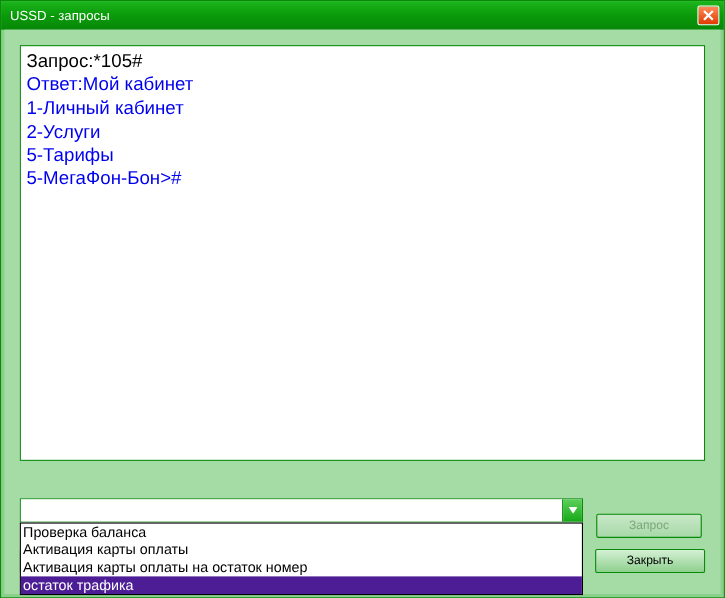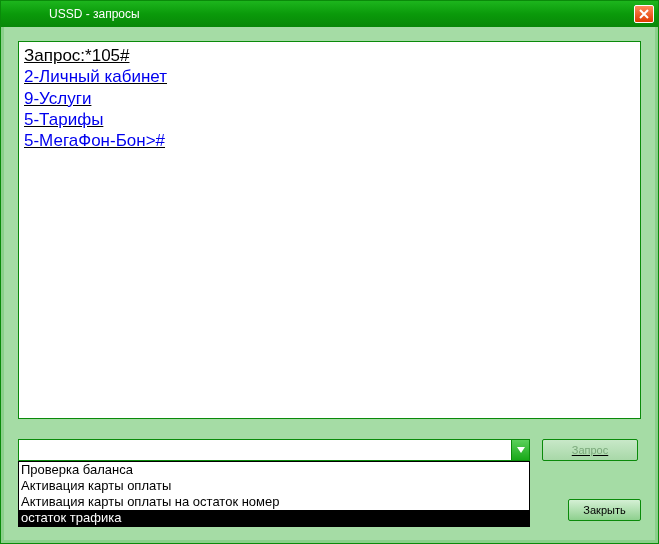--- a/index.html
+++ b/index.html
@@ -19,21 +19,21 @@
   }
   .titlebar {
     height: 26px;
     background: linear-gradient(to bottom, #1db51d 0%, #0a9a0a 50%, #088808 100%);
     display: flex;
     align-items: center;
     padding: 0 4px 0 8px;
     color: #fff;
     font-size: 12px;
   }
-  .titlebar-text { flex: 1; margin-left: 40px; }
+  .titlebar-text { flex: 1; }
   .close-btn {
     width: 20px;
     height: 18px;
     background: linear-gradient(to bottom, #ff8a5a, #e03a00);
     border: 1px solid #fff;
     border-radius: 2px;
     display: flex;
     align-items: center;
     justify-content: center;
     color: #fff;
@@ -42,21 +42,20 @@
     cursor: default;
   }
   .client {
     position: absolute;
     top: 26px;
     left: 3px;
     right: 3px;
     bottom: 3px;
     background: #a5dca5;
     padding: 14px;
-    text-decoration: underline;
   }
   .output {
     background: #fff;
     border: 1px solid #0a8a0a;
     height: 378px;
     padding: 3px 5px;
     font-size: 17px;
     line-height: 1.25;
     overflow: hidden;
   }
@@ -112,74 +111,76 @@
     z-index: 10;
   }
   .dd-item {
     padding: 0 2px;
     font-size: 13px;
     line-height: 16px;
     color: #000;
     cursor: default;
   }
   .dd-item.selected {
-    background: #000000;
+    background: #4c1d95;
     color: #fff;
   }
   .btn {
     height: 22px;
     background: linear-gradient(to bottom, #d4f0d4, #8ed08e);
     border: 1px solid #0a8a0a;
     border-radius: 2px;
     font-family: inherit;
     font-size: 11px;
     padding: 0 12px;
     cursor: default;
     text-align: center;
     display: inline-flex;
     align-items: center;
     justify-content: center;
   }
   .btn.disabled {
     color: #7aa87a;
     background: linear-gradient(to bottom, #c8e8c8, #a8d8a8);
+    margin-top: 28px;
   }
   .btn-request { width: 96px; }
   .row2 {
     position: absolute;
     left: 0;
     right: 0;
     top: 60px;
     display: flex;
     gap: 18px;
   }
   .btn-del { width: 160px; }
   .btn-edit { width: 160px; }
   .spacer { flex: 1; }
-  .btn-close { width: 73px; }
+  .btn-close { width: 100px; }
 </style>
 </head>
 <body>
 
 <div class="window">
   <div class="titlebar">
     <span class="titlebar-text">USSD - запросы</span>
     <div class="close-btn">
       <svg width="10" height="10" viewBox="0 0 10 10">
           <path d="M1 1 L9 9 M9 1 L1 9" stroke="#fff" stroke-width="2"></path>
         </svg>
     </div>
   </div>
 
   <div class="client">
 
     <div class="output">
       <div class="q-line"><span>Запрос:</span><span>*105#</span></div>
-      <div class="a-line">2-Личный кабинет</div>
-      <div class="a-line">9-Услуги</div>
+      <div class="a-line"><span>Ответ:</span><span>Мой кабинет</span></div>
+      <div class="a-line">1-Личный кабинет</div>
+      <div class="a-line">2-Услуги</div>
       <div class="a-line">5-Тарифы</div>
       <div class="a-line">5-МегаФон-Бон&gt;#</div>
     </div>
 
     <div class="bottom-area">
       <div class="row1">
         <div class="combo-wrap">
           <div class="combo">
             <input class="combo-input" type="text" value="" style="">
             <div class="combo-caret">

